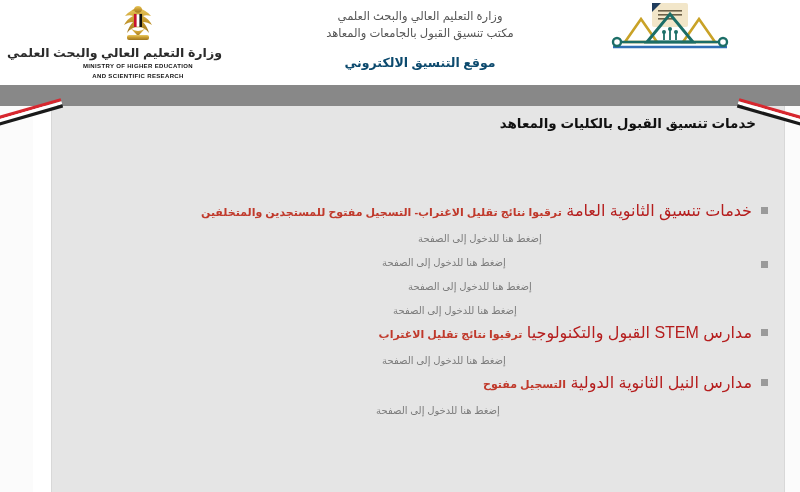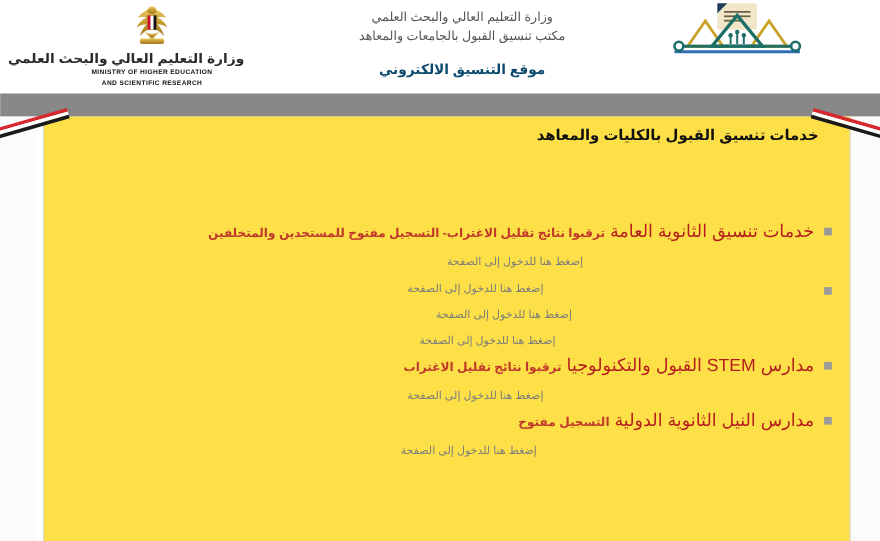--- a/index.html
+++ b/index.html
@@ -116,25 +116,25 @@
     left: 0;
     top: 85px;
     width: 800px;
     height: 21px;
     background: #888888;
   }
 
   
   .content-card {
     position: absolute;
-    left: 39px;
+    left: 51px;
     top: 106px;
     width: 734px;
     height: 386px;
-    background: #fde047;
+    background: #e5e5e5;
     border-left: 1px solid #d8d8d8;
     border-right: 1px solid #d8d8d8;
   }
   .page-outer-left,
   .page-outer-right {
     position: absolute;
     top: 106px;
     height: 386px;
     background: #fbfbfb;
   }

